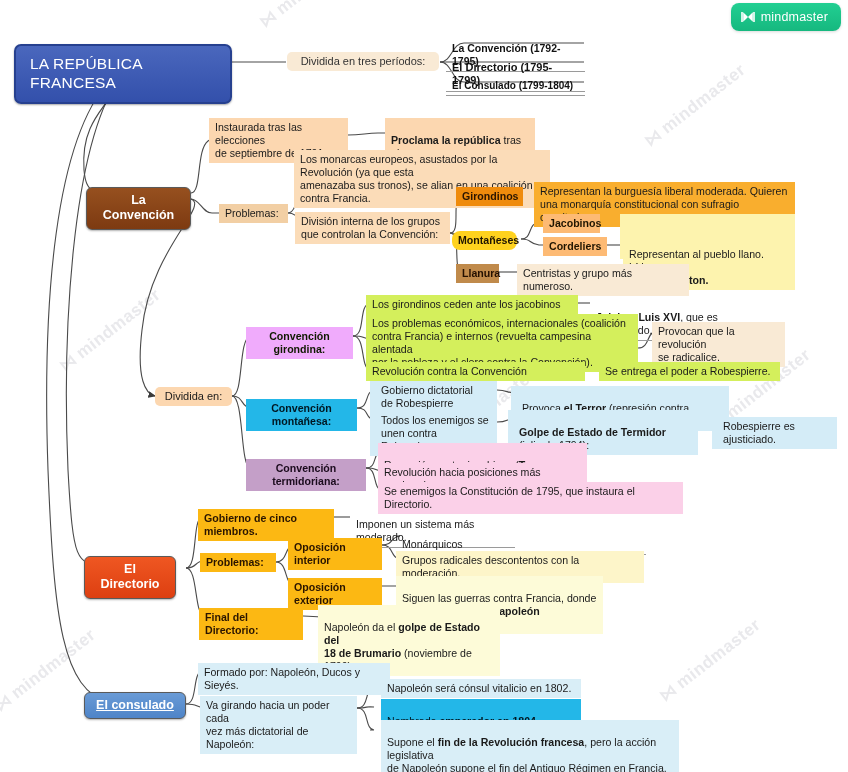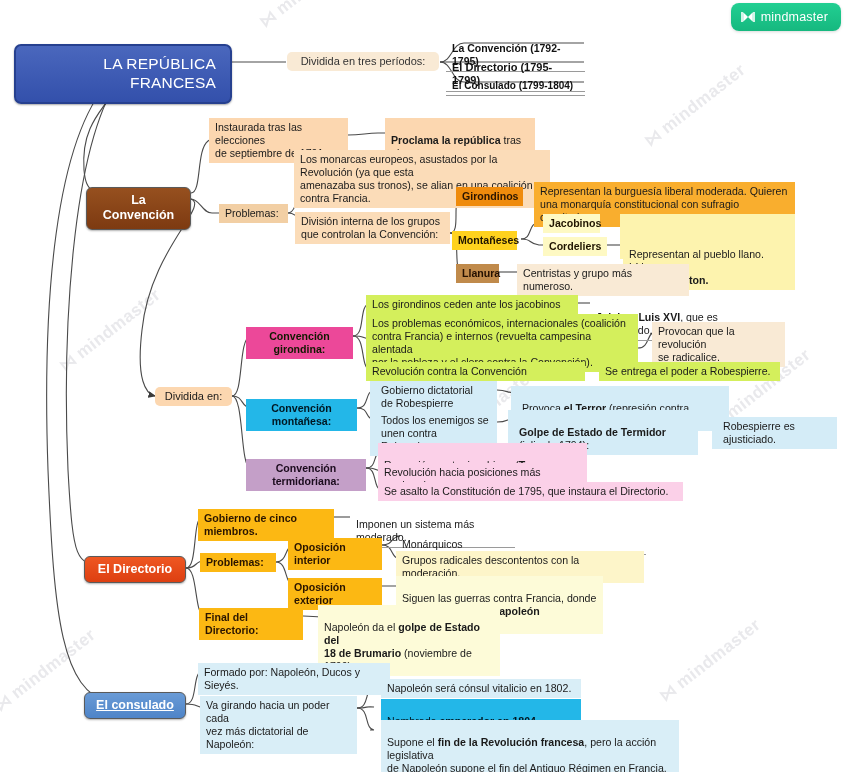--- a/index.html
+++ b/index.html
@@ -70,24 +70,24 @@
   
   .soft{border-radius:5px;}
   
   .f-peachlite{background:#f9ead5;}
   .f-peach{background:#fbdcb8;}
   .f-peach2{background:#fcd7b0;}
   .f-tan{background:#f2cfa4;}
   .f-orange-d{background:#ef8b0c;color:#2a1500;font-weight:700;}
   .f-orange-m{background:#f9ae2e;}
   .f-gold{background:#ffd21e;color:#201500;font-weight:700;}
-  .f-yellow{background:#fef9c3;color:#201500;font-weight:700;}
+  .f-yellow{background:#fdba74;color:#201500;font-weight:700;}
   .f-yellow-l{background:#fdf3ae;}
   .f-tanbrown{background:#c08a4b;color:#241000;font-weight:700;}
-  .f-green{background:#ec4899;color:#101a00;font-weight:700;}
+  .f-green{background:#f0abfc;color:#101a00;font-weight:700;}
   .f-green-l{background:#d4ef5c;}
   .f-cyan{background:#23b7e8;color:#001722;font-weight:700;}
   .f-cyan-l{background:#d4ecf7;padding-left:11px;}
   .f-violet{background:#c49fc8;color:#1a0a1c;font-weight:700;}
   .f-pink{background:#fbd0e8;}
   .f-amber{background:#fcb813;color:#2a1500;font-weight:700;}
   .f-amberlite{background:#fdf5c9;}
   .f-cream{background:#fdfbd8;}
   .f-ltblue{background:#d9eef7;}
   .f-white{background:transparent;}
@@ -207,21 +207,21 @@
       <path d="M357,708 C370,708 364,706 374,707 L370,707"></path>
       <path d="M357,708 C370,708 364,729 374,730 L370,730"></path>
     </g>
     <defs>
       <marker id="ar" markerWidth="7" markerHeight="7" refX="6" refY="3" orient="auto">
         <path d="M0,0 L7,3 L0,6 z" fill="#3a3a3a"></path>
       </marker>
     </defs>
   </svg>
 
-  <div class="node root" style="left:14px;top:44px;width:218px;text-align:right;">LA REPÚBLICA FRANCESA</div>
+  <div class="node root" style="left:14px;top:44px;width:218px;text-align:left;">LA REPÚBLICA FRANCESA</div>
 
   <div class="node box f-peachlite soft" style="left:287px;top:52px;width:152px;text-align:center;font-size:11px;color:#333;">Dividida en tres períodos:</div>
   <div class="node box ul bold-head" style="left:446px;top:33px;width:139px;font-size:10.5px;font-weight:700;">La Convención (1792-1795)</div>
   <div class="node box ul bold-head" style="left:446px;top:52px;width:139px;font-size:11px;font-weight:700;">El Directorio (1795-1799)</div>
   <div class="node box ul bold-head" style="left:446px;top:71px;width:139px;font-size:10px;font-weight:700;">El Consulado (1799-1804)</div>
 
   <div class="node branch b-brown" style="left:86px;top:187px;width:105px;">La Convención</div>
 
   <div class="node box f-peach2" style="left:209px;top:118px;width:139px;">Instaurada tras las elecciones
 de septiembre de 1791.</div>
@@ -236,21 +236,21 @@
   <div class="node box f-peach" style="left:294px;top:150px;width:256px;">Los monarcas europeos, asustados por la Revolución (ya que esta
 amenazaba sus tronos), se alian en una coalición contra Francia.</div>
 
   <div class="node box f-peach" style="left:295px;top:212px;width:155px;">División interna de los grupos
 que controlan la Convención:</div>
 
   <div class="node box f-orange-d" style="left:456px;top:187px;width:67px;text-align:center;">Girondinos</div>
   <div class="node box f-orange-m" style="left:534px;top:182px;width:261px;">Representan la burguesía liberal moderada. Quieren
 una monarquía constitucional con sufragio censitario.</div>
 
-  <div class="node box f-gold" style="left:452px;top:231px;width:65px;text-align:center;">Montañeses</div>
+  <div class="node box f-gold" style="left:452px;top:231px;width:65px;text-align:center;border-radius:8px;">Montañeses</div>
 
   <div class="node box f-yellow" style="left:543px;top:214px;width:57px;text-align:center;">Jacobinos</div>
   <div class="node box f-yellow-l" style="left:620px;top:214px;width:175px;">
     <span>Pequeña burguesía. Líder </span><b>Robespierre</b><span>.</span>
   </div>
 
   <div class="node box f-yellow" style="left:543px;top:237px;width:64px;text-align:right;">Cordeliers</div>
   <div class="node box f-yellow-l" style="left:623px;top:232px;width:172px;">
     <span>Representan al pueblo llano. Líderes:
 </span><b>Marat y Danton.</b>
@@ -286,23 +286,23 @@
     <b>Golpe de Estado de Termidor</b><span>
 (julio de 1794):</span>
   </div>
   <div class="node box f-cyan-l" style="left:712px;top:417px;width:125px;">Robespierre es ajusticiado.</div>
 
   <div class="node box f-violet" style="left:246px;top:459px;width:120px;text-align:center;">Convención termidoriana:</div>
   <div class="node box f-pink" style="left:378px;top:443px;width:209px;">
     <span>Represión contra jacobinos (</span><b>Terror Blanco</b><span>)</span>
   </div>
   <div class="node box f-pink" style="left:378px;top:463px;width:209px;">Revolución hacia posiciones más moderadas.</div>
-  <div class="node box f-pink" style="left:378px;top:482px;width:305px;">Se asalto la Constitución de 1795, que instaura el Directorio.</div>
-
-  <div class="node branch b-orange" style="left:84px;top:556px;width:102px;">El Directorio</div>
+  <div class="node box f-pink" style="left:378px;top:482px;width:305px;">Se enemigos la Constitución de 1795, que instaura el Directorio.</div>
+
+  <div class="node branch b-orange" style="left:84px;top:556px;width:92px;">El Directorio</div>
 
   <div class="node box f-amber" style="left:198px;top:509px;width:136px;">Gobierno de cinco miembros.</div>
   <div class="node box ul" style="left:350px;top:509px;width:165px;">Imponen un sistema más moderado.</div>
 
   <div class="node box f-amber" style="left:200px;top:553px;width:76px;">Problemas:</div>
 
   <div class="node box f-amber" style="left:288px;top:538px;width:94px;">Oposición interior</div>
   <div class="node box ul" style="left:396px;top:529px;width:250px;">Monárquicos</div>
   <div class="node box f-amberlite" style="left:396px;top:551px;width:248px;">Grupos radicales descontentos con la moderación.</div>
 

